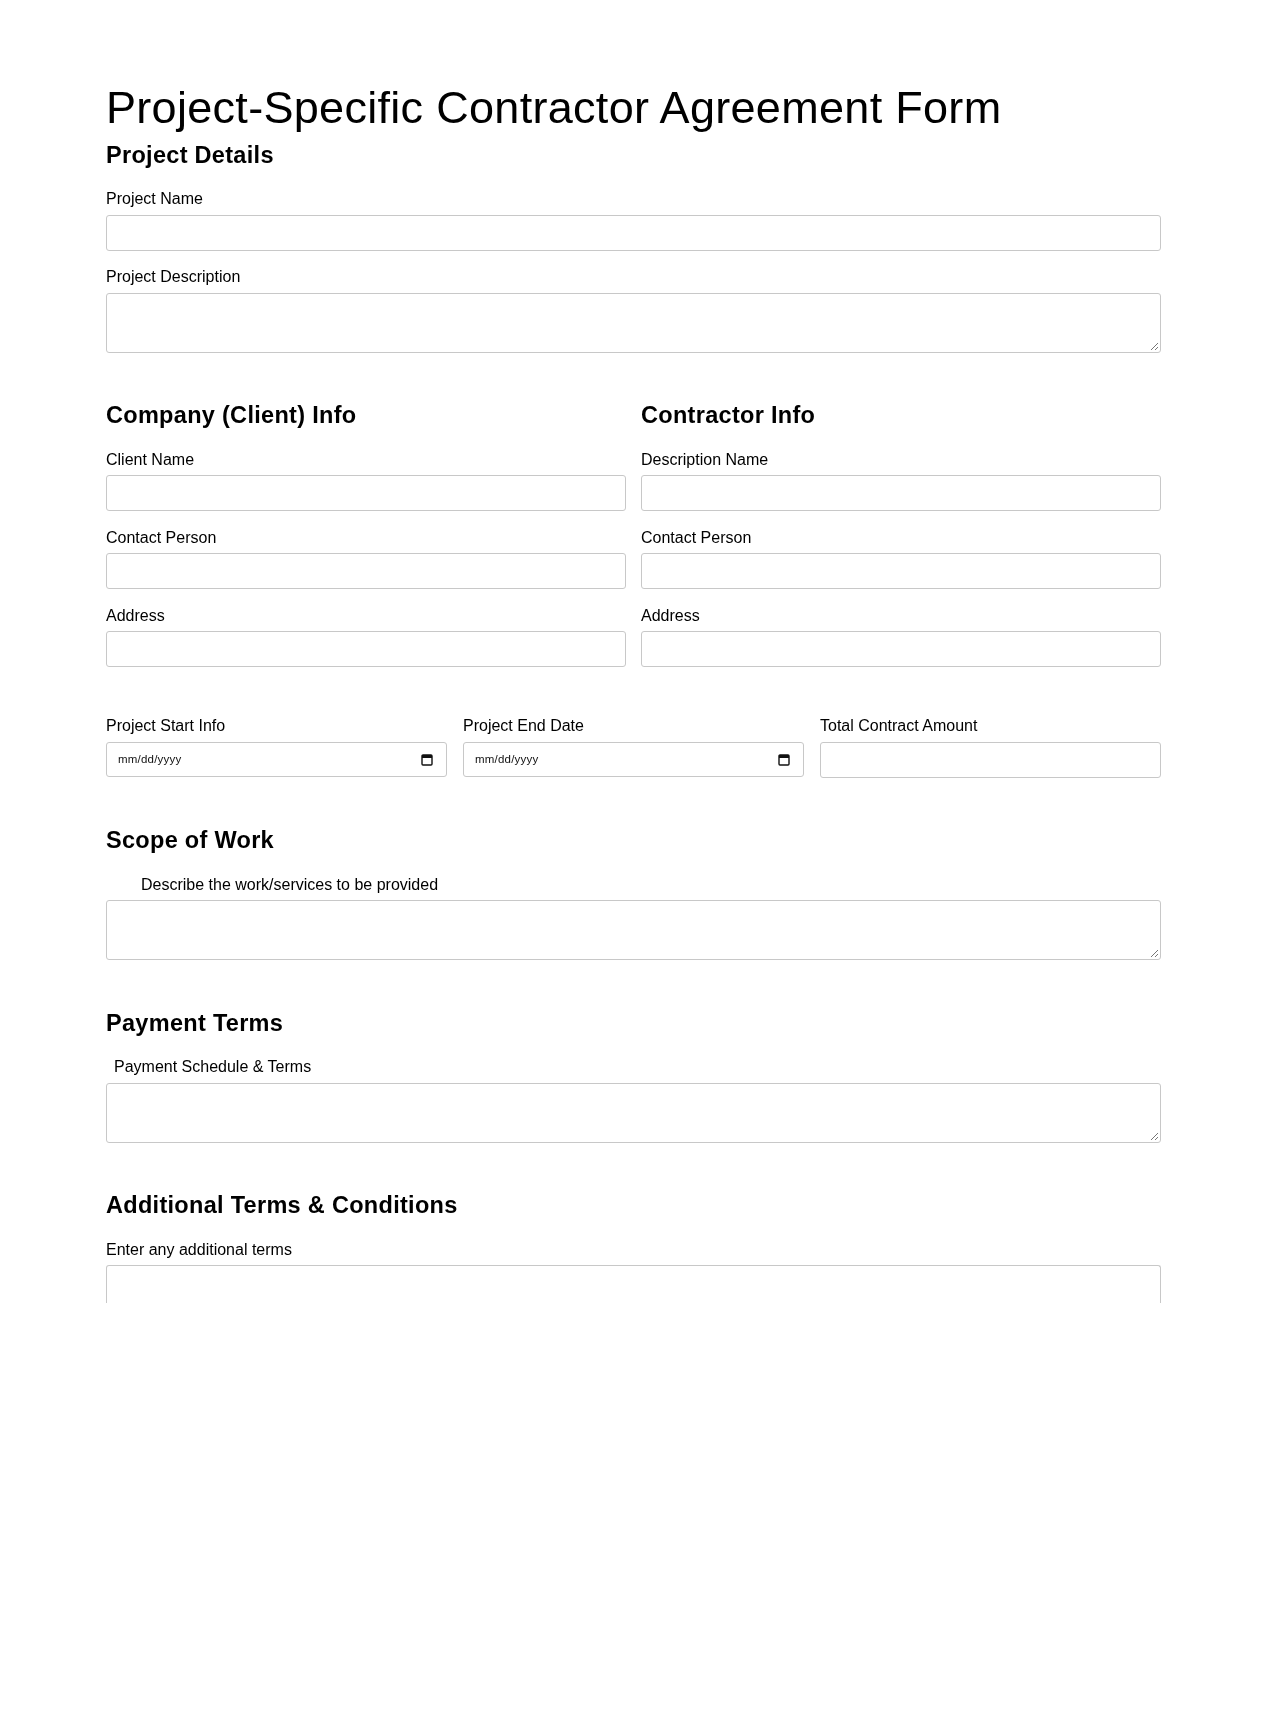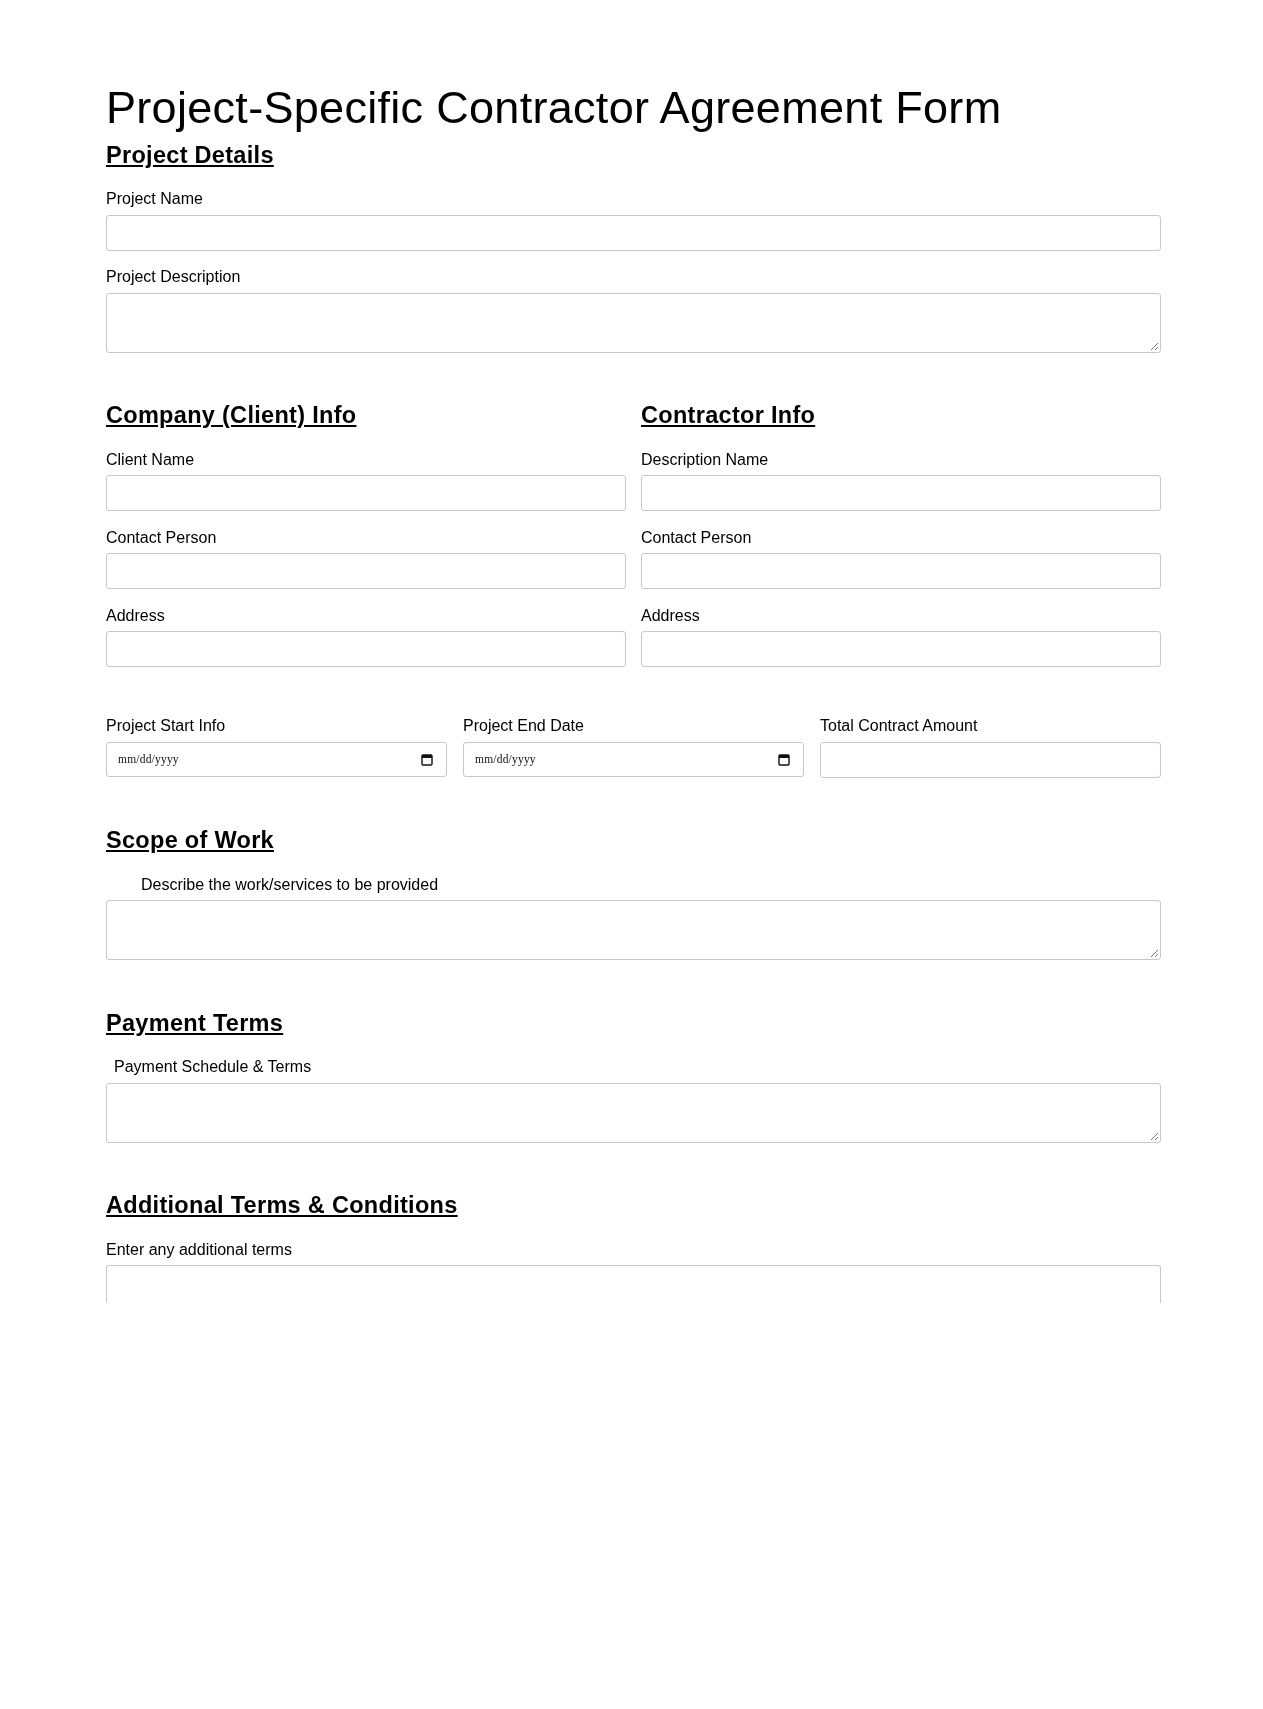--- a/index.html
+++ b/index.html
@@ -28,21 +28,20 @@
       font-weight: normal;
       letter-spacing: 0.3px;
       white-space: nowrap;
     }
     .section-title {
       position: absolute;
       font-size: 23.5px;
       font-weight: bold;
       letter-spacing: 0.3px;
       white-space: nowrap;
-      text-decoration: underline;
     }
     .label {
       position: absolute;
       font-size: 16px;
       white-space: nowrap;
     }
     .field {
       position: absolute;
       border: 1px solid #c8c8c8;
       border-radius: 3px;
@@ -60,21 +59,21 @@
       position: absolute;
       right: 1px;
       bottom: 1px;
       width: 9px;
       height: 9px;
     }
     .date-text {
       position: absolute;
       left: 11px;
       top: 10px;
-      font-family: Liberation Serif, serif;
+      font-family: Liberation Sans, sans-serif;
       font-size: 11.5px;
       color: #111111;
       letter-spacing: 0.2px;
     }
     .cal-icon {
       position: absolute;
       right: 13px;
       top: 10px;
       width: 12px;
       height: 13px;

